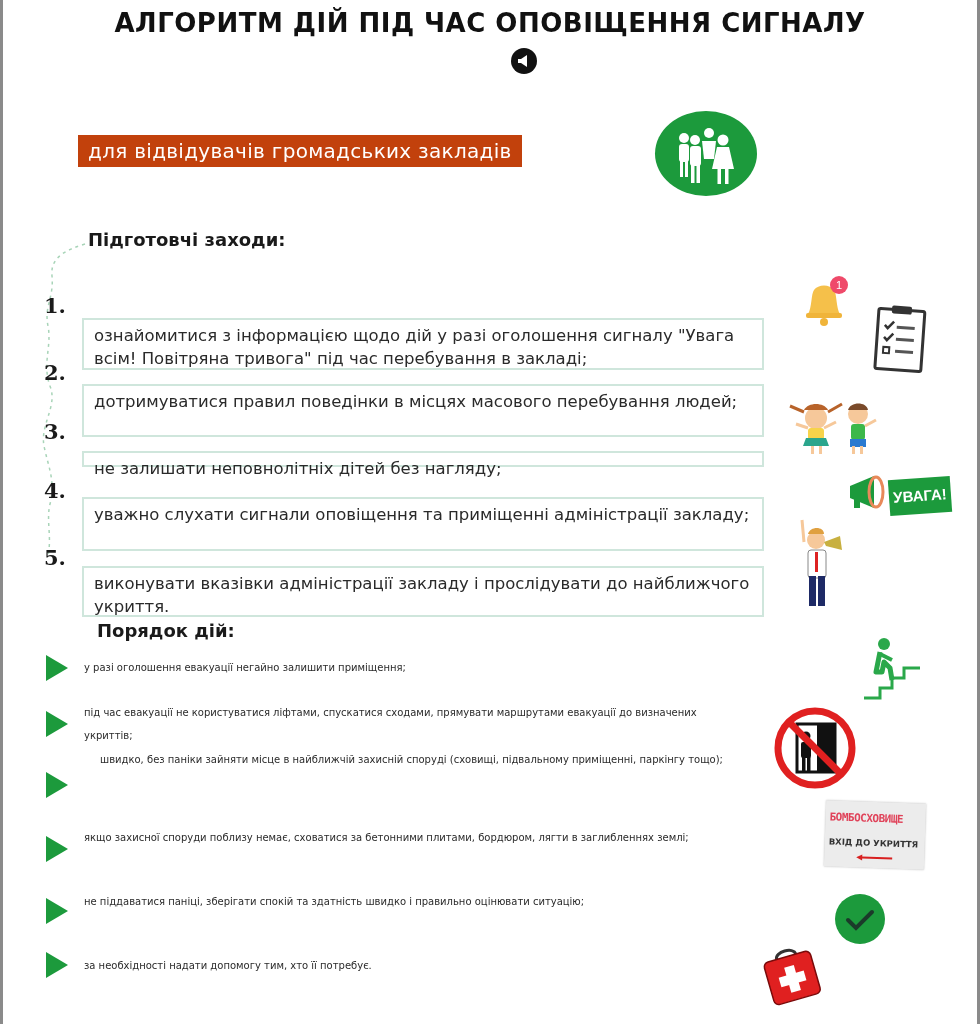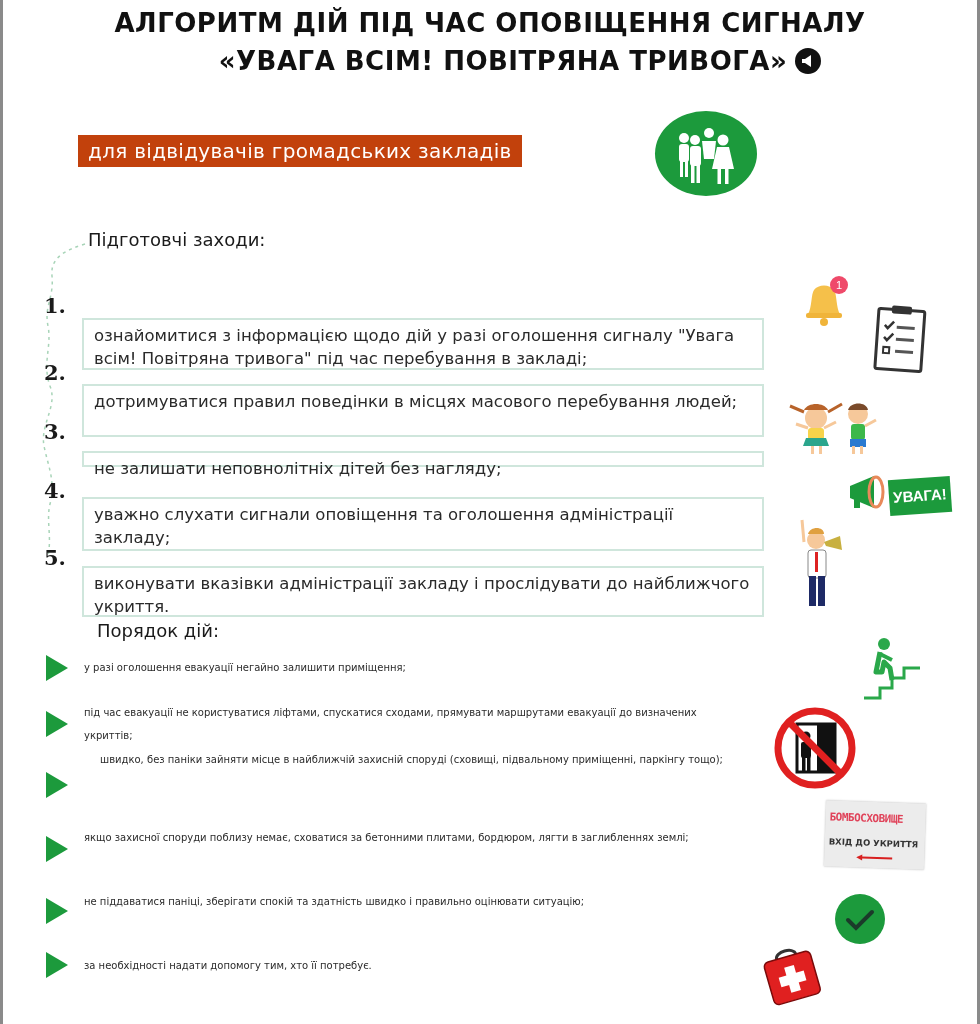--- a/index.html
+++ b/index.html
@@ -6,40 +6,40 @@
   body{width:980px;height:1024px;position:relative;overflow:hidden;font-family:"Liberation Sans",sans-serif;color:#262626;}
   .frame-l{position:absolute;left:0;top:0;width:3px;height:1024px;background:#8a8a8a;}
   .frame-r{position:absolute;right:0;top:0;width:3px;height:1024px;background:#8a8a8a;}
   .title{position:absolute;left:0;width:980px;text-align:center;font-family:"DejaVu Sans",sans-serif;font-weight:bold;font-size:26px;letter-spacing:0.5px;color:#111;}
   .t1{top:8px;}
   .t2{top:46px;left:30px;}
   .megaphone{display:inline-block;width:26px;height:26px;border-radius:50%;background:#111;vertical-align:-4px;margin-left:8px;position:relative;}
   .megaphone svg{position:absolute;left:4px;top:4px;}
   .banner{position:absolute;left:78px;top:135px;height:32px;padding:0 10px;background:#c2410c;color:#fff;font-family:"DejaVu Sans",sans-serif;font-size:20px;line-height:32px;letter-spacing:0.3px;}
   .people{position:absolute;left:655px;top:111px;width:102px;height:85px;border-radius:50%;background:#1c9a3c;}
-  .h2{position:absolute;font-family:"DejaVu Sans",sans-serif;font-weight:normal;font-size:18px;color:#1a1a1a;}
+  .h2{position:absolute;font-family:"DejaVu Sans",sans-serif;font-weight:bold;font-size:18px;color:#1a1a1a;}
   .step{position:absolute;left:82px;width:682px;border:2px solid #cfe6dc;box-sizing:border-box;font-family:"DejaVu Sans",sans-serif;font-size:16.5px;line-height:23px;padding:4px 10px;color:#2a2a2a;margin-top:36px;}
   .num{position:absolute;left:44px;font-family:"DejaVu Serif",serif;font-weight:bold;font-size:21px;color:#1a1a1a;}
   .bullet{position:absolute;left:46px;width:0;height:0;border-top:13px solid transparent;border-bottom:13px solid transparent;border-left:22px solid #1c9a3c;}
   .action{position:absolute;left:84px;width:700px;font-family:"DejaVu Sans",sans-serif;font-size:10px;line-height:23px;color:#2a2a2a;}
   .ill{position:absolute;}
   .sign{position:absolute;left:825px;top:802px;width:100px;height:66px;background:#ececec;transform:rotate(2deg);box-shadow:0 0 2px #bbb;}
   .sign .s1{position:absolute;top:10px;left:4px;font-family:"DejaVu Sans Mono",monospace;font-weight:bold;font-size:11px;color:#e0435a;letter-spacing:-0.5px;}
   .sign .s2{position:absolute;top:36px;left:4px;font-family:"DejaVu Sans",sans-serif;font-weight:bold;font-size:8.5px;color:#333;}
   .uvaga{position:absolute;left:889px;top:478px;width:62px;height:36px;background:#1c9a3c;color:#fff;font-family:"Liberation Sans",sans-serif;font-weight:bold;font-size:15px;line-height:36px;text-align:center;transform:rotate(-4deg);}
 </style>
 </head>
 <body>
 
 <div class="frame-l"></div>
 <div class="frame-r"></div>
 
 <div class="title t1">АЛГОРИТМ ДІЙ ПІД ЧАС ОПОВІЩЕННЯ СИГНАЛУ</div>
 <div class="title t2">
-  <span>«УВАГА ВСІМ! ПОВІТРЯНА ТРИВОГА»</span><span class="megaphone"><svg width="18" height="18" viewBox="0 0 18 18">
+  <span class="megaphone"><svg width="18" height="18" viewBox="0 0 18 18">
         <path d="M3 7h3l6-4v12l-6-4H3z" fill="#fff"></path>
       </svg></span>
 </div>
 
 <div class="banner">для відвідувачів громадських закладів</div>
 <div class="people">
   <svg width="102" height="85" viewBox="0 0 102 85">
     <g fill="#fff">
       <circle cx="29" cy="27" r="5"></circle>
         <rect x="24" y="33" width="10" height="18" rx="3"></rect>
@@ -65,21 +65,21 @@
   <path d="M55 8 C35 14 20 22 22 40 C24 62 14 70 18 90 C22 110 12 128 20 150 C28 170 10 188 14 210 C18 230 26 246 20 268 C16 285 22 300 18 320" fill="none" stroke="#a8d4b8" stroke-width="1.5" stroke-dasharray="3 4"></path>
 </svg>
 
 <div class="num" style="top:293px;">1.</div>
 <div class="step" style="top:282px;height:52px;">ознайомитися з інформацією щодо дій у разі оголошення сигналу "Увага всім! Повітряна тривога" під час перебування в закладі;</div>
 <div class="num" style="top:360px;">2.</div>
 <div class="step" style="top:348px;height:53px;">дотримуватися правил поведінки в місцях масового перебування людей;</div>
 <div class="num" style="top:419px;">3.</div>
 <div class="step" style="top:415px;height:16px;">не залишати неповнолітніх дітей без нагляду;</div>
 <div class="num" style="top:478px;">4.</div>
-<div class="step" style="top:461px;height:54px;">уважно слухати сигнали оповіщення та оголошення адміністрації закладу;</div>
+<div class="step" style="top:461px;height:54px;">уважно слухати сигнали оповіщення та приміщенні адміністрації закладу;</div>
 <div class="num" style="top:545px;">5.</div>
 <div class="step" style="top:530px;height:51px;">виконувати вказівки адміністрації закладу і прослідувати до найближчого укриття.</div>
 
 <div class="ill" style="left:800px;top:274px;">
   <svg width="52" height="56" viewBox="0 0 52 56">
     <path d="M8 40 C12 34 11 20 14 16 C18 10 30 10 34 16 C37 20 36 34 40 40 Z" fill="#f5c04a"></path>
     <rect x="6" y="39" width="36" height="5" rx="2" fill="#f0b43a"></rect>
     <circle cx="24" cy="48" r="4" fill="#f0b43a"></circle>
     <circle cx="39" cy="11" r="9" fill="#ef4a6a"></circle>
     <text x="39" y="15" text-anchor="middle" font-family="Liberation Sans, sans-serif" font-size="11" fill="#fff">1</text>

